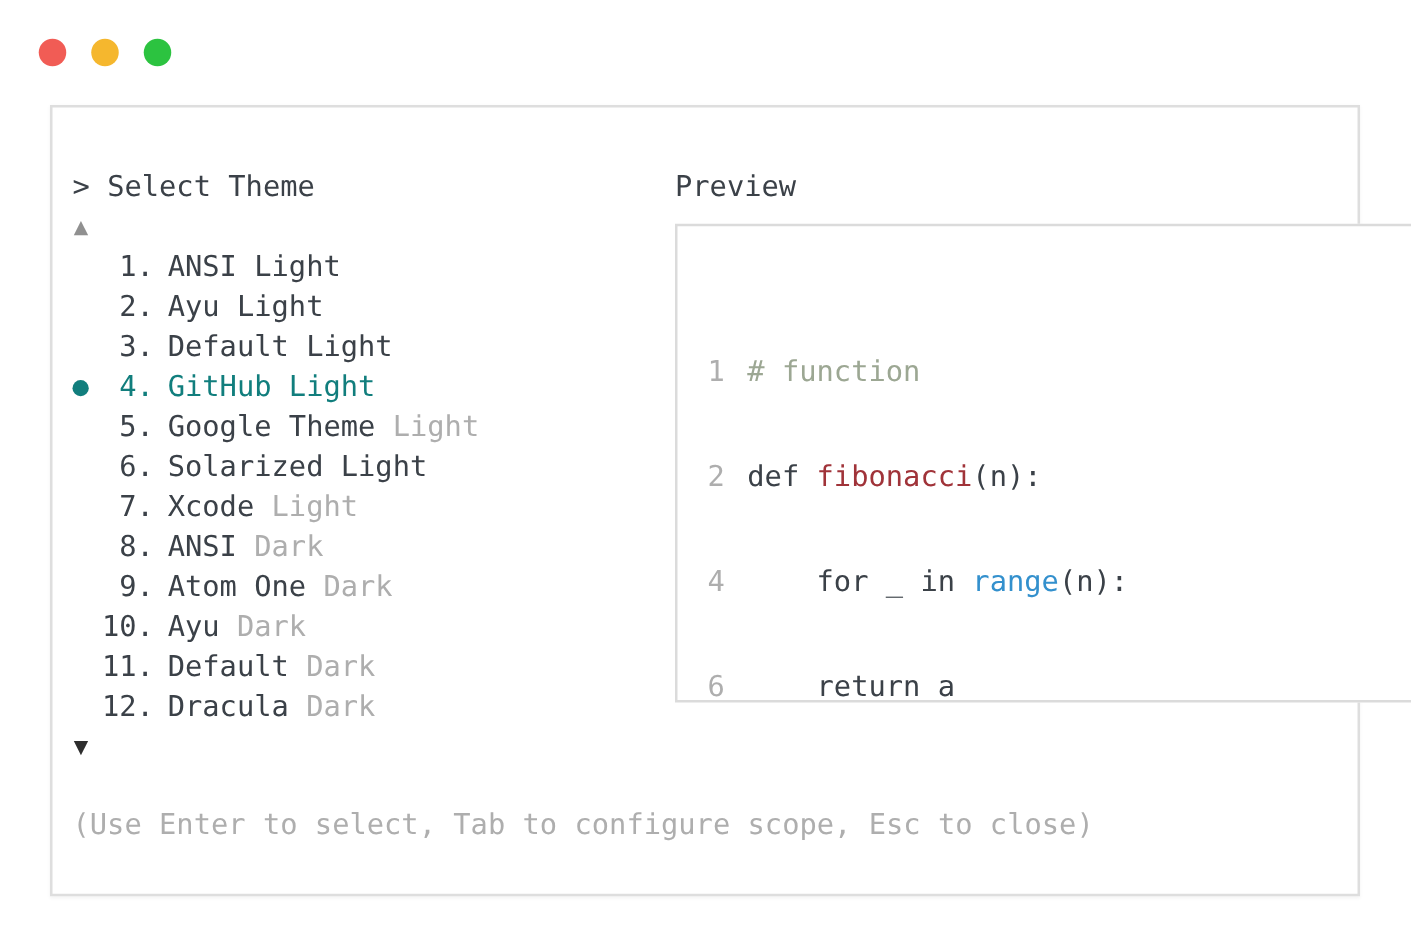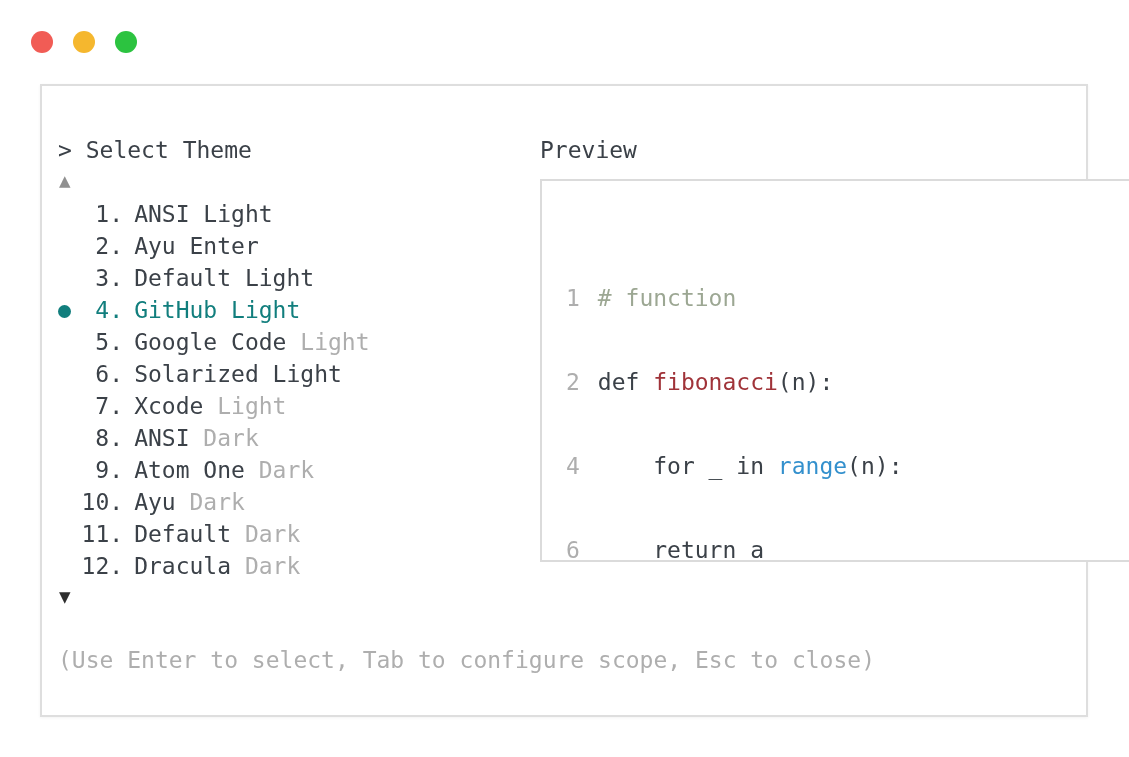--- a/index.html
+++ b/index.html
@@ -70,24 +70,24 @@
 </div>
 
 <div class="window">
 
   <div class="prompt"><span>&gt;</span><span class="title">Select Theme</span></div>
 
   <div class="scroll-ind scroll-up">▲</div>
 
   <div class="theme-list">
     <div class="theme-row"><span class="marker"></span><span class="num">1.</span><span class="tname">ANSI Light</span><span class="tsuffix"></span></div>
-    <div class="theme-row"><span class="marker"></span><span class="num">2.</span><span class="tname">Ayu Enter</span><span class="tsuffix"></span></div>
+    <div class="theme-row"><span class="marker"></span><span class="num">2.</span><span class="tname">Ayu Light</span><span class="tsuffix"></span></div>
     <div class="theme-row"><span class="marker"></span><span class="num">3.</span><span class="tname">Default Light</span><span class="tsuffix"></span></div>
     <div class="theme-row selected"><span class="marker"><span class="dot"></span></span><span class="num">4.</span><span class="tname">GitHub Light</span><span class="tsuffix"></span></div>
-    <div class="theme-row"><span class="marker"></span><span class="num">5.</span><span class="tname">Google Code</span><span class="tsuffix">Light</span></div>
+    <div class="theme-row"><span class="marker"></span><span class="num">5.</span><span class="tname">Google Theme</span><span class="tsuffix">Light</span></div>
     <div class="theme-row"><span class="marker"></span><span class="num">6.</span><span class="tname">Solarized Light</span><span class="tsuffix"></span></div>
     <div class="theme-row"><span class="marker"></span><span class="num">7.</span><span class="tname">Xcode</span><span class="tsuffix">Light</span></div>
     <div class="theme-row"><span class="marker"></span><span class="num">8.</span><span class="tname">ANSI</span><span class="tsuffix">Dark</span></div>
     <div class="theme-row"><span class="marker"></span><span class="num">9.</span><span class="tname">Atom One</span><span class="tsuffix">Dark</span></div>
     <div class="theme-row"><span class="marker"></span><span class="num">10.</span><span class="tname">Ayu</span><span class="tsuffix">Dark</span></div>
     <div class="theme-row"><span class="marker"></span><span class="num">11.</span><span class="tname">Default</span><span class="tsuffix">Dark</span></div>
     <div class="theme-row"><span class="marker"></span><span class="num">12.</span><span class="tname">Dracula</span><span class="tsuffix">Dark</span></div>
   </div>
 
   <div class="scroll-ind scroll-down">▼</div>

